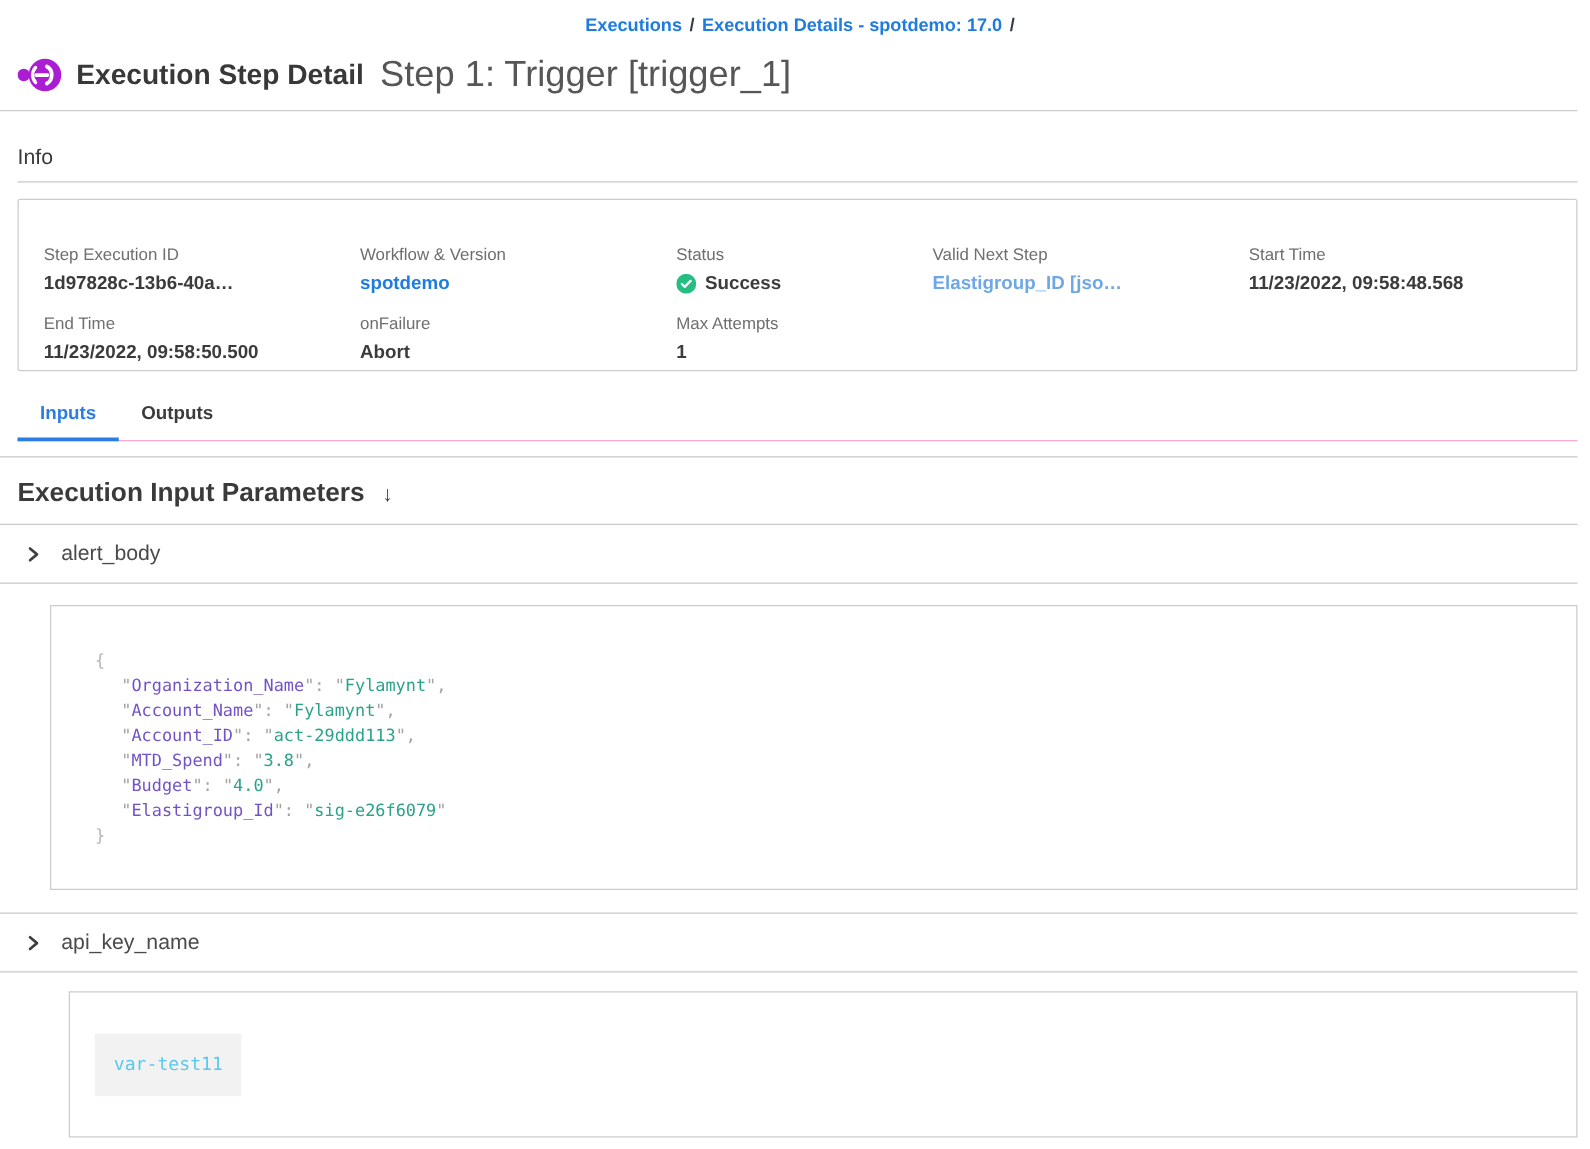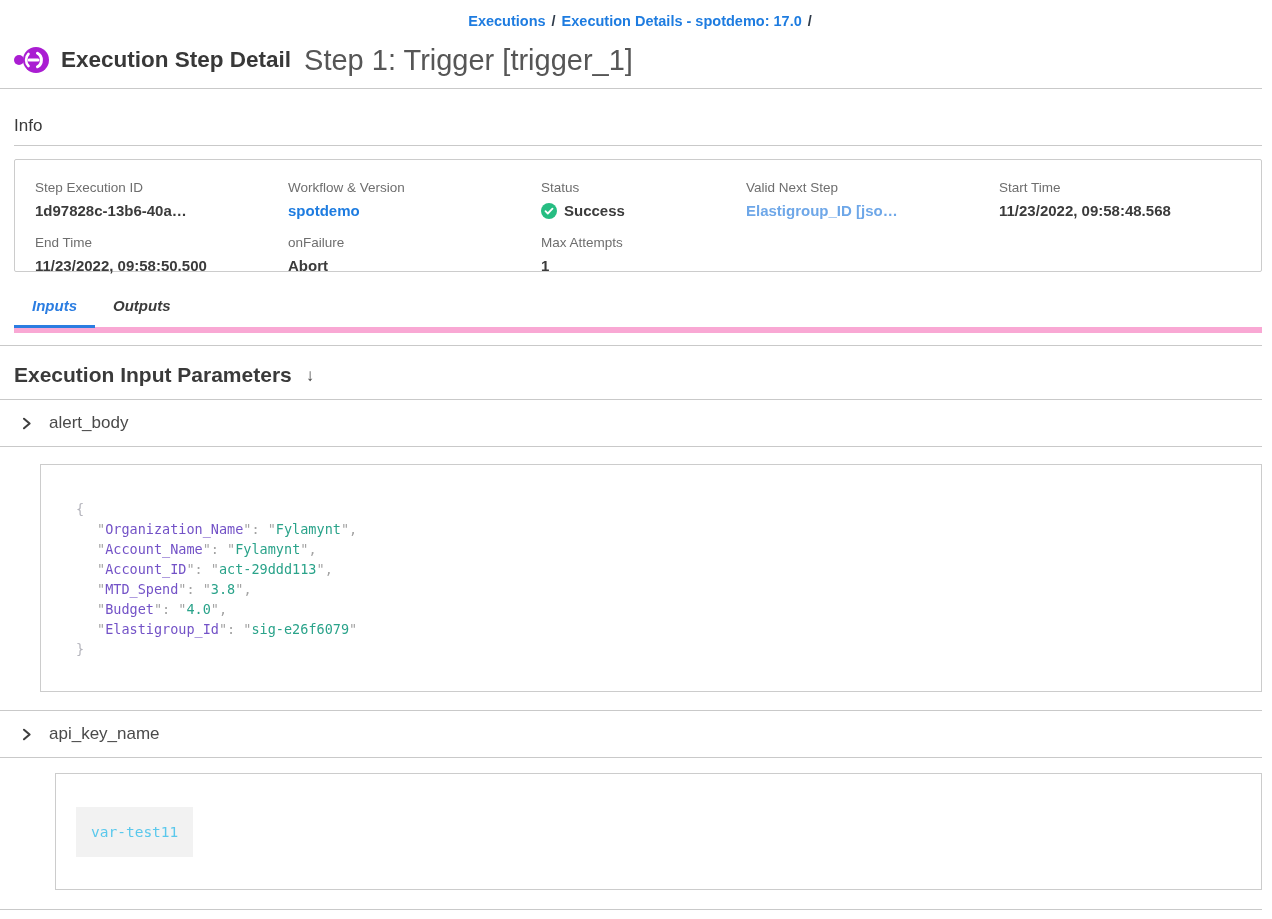--- a/index.html
+++ b/index.html
@@ -18,31 +18,31 @@
   .page-subtitle { font-size: 29px; font-weight: 400; color: #565656; margin-left: 2px; text-align: right; }
 
   .rule { border: none; border-top: 1px solid #c9c9c9; height: 0; }
   .rule-title { margin: 11px 10px 0 0; }
   .rule-inset { margin: 0 10px 0 14px; }
   .rule-full { margin: 0 10px 0 0; }
 
   
   .info-heading { margin: 27px 0 9px 14px; font-size: 17px; font-weight: 400; color: #3a3a3a; }
   .info-card { margin: 13px 10px 0 14px; border: 1px solid #cccccc; border-radius: 2px;
-    height: 113px; padding: 20px 0 0 20px; }
+    height: 138px; padding: 36px 0 0 20px; }
   .info-grid { display: grid; grid-template-columns: 253px 253px 205px 253px 1fr; row-gap: 16px; }
   .field .f-label { font-size: 13.5px; color: #6e6e6e; margin-bottom: 7px; }
   .field .f-value { font-size: 15px; font-weight: 700; color: #3b3b3b; }
   .f-value.link { color: #1e7ce0; font-weight: 600; cursor: pointer; }
   .f-value.link-light { color: #6ea7e8; font-weight: 600; cursor: pointer; }
   .status-wrap { display: flex; align-items: center; gap: 7px; font-weight: 400; }
   .check-icon { width: 16px; height: 16px; display: inline-block; }
 
   
-  .tab-strip { margin: 25px 10px 0 14px; border-bottom: 6px solid #f9a8d4; display: flex; font-style: italic; }
+  .tab-strip { margin: 25px 10px 0 14px; border-bottom: 1px solid #f9a8d4; display: flex; }
   .tab { padding: 0 18px 11px 18px; font-size: 15px; font-weight: 600; color: #3b3b3b;
     cursor: pointer; margin-bottom: -1px; }
   .tab.active { color: #2b7de1; border-bottom: 3px solid #2b7de1; }
 
   .rule-after-tabs { margin-top: 12px; }
 
   
   .params-row { display: flex; align-items: center; gap: 14px; padding: 17px 0 12px 14px; }
   .params-heading { font-size: 21px; font-weight: 700; color: #3a3a3a; }
   .download-icon { font-size: 17px; font-weight: 700; color: #3f3f3f; cursor: pointer; line-height: 1; }

